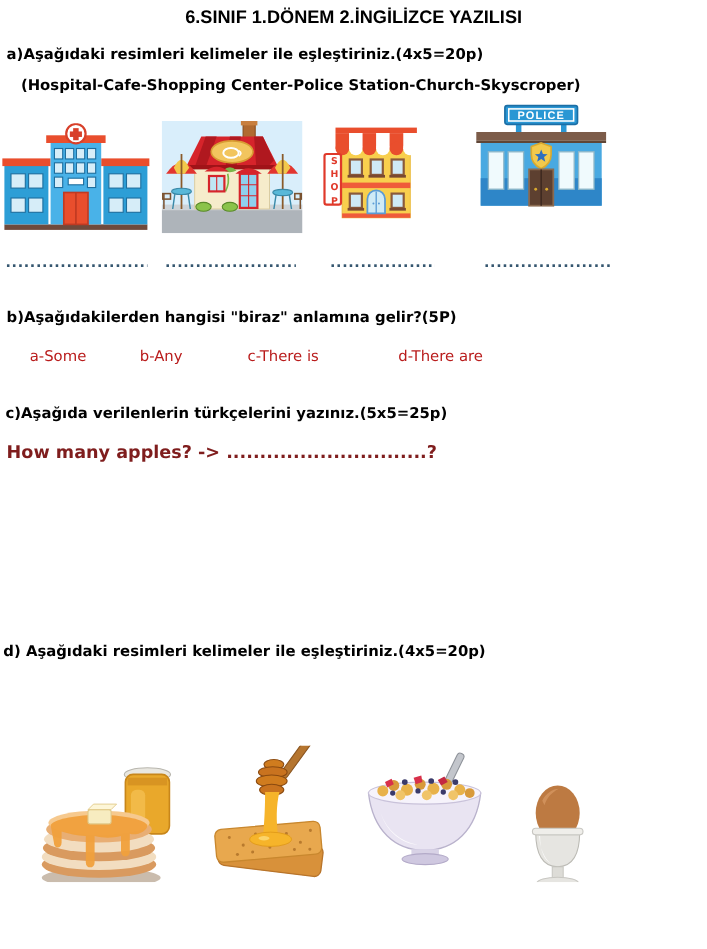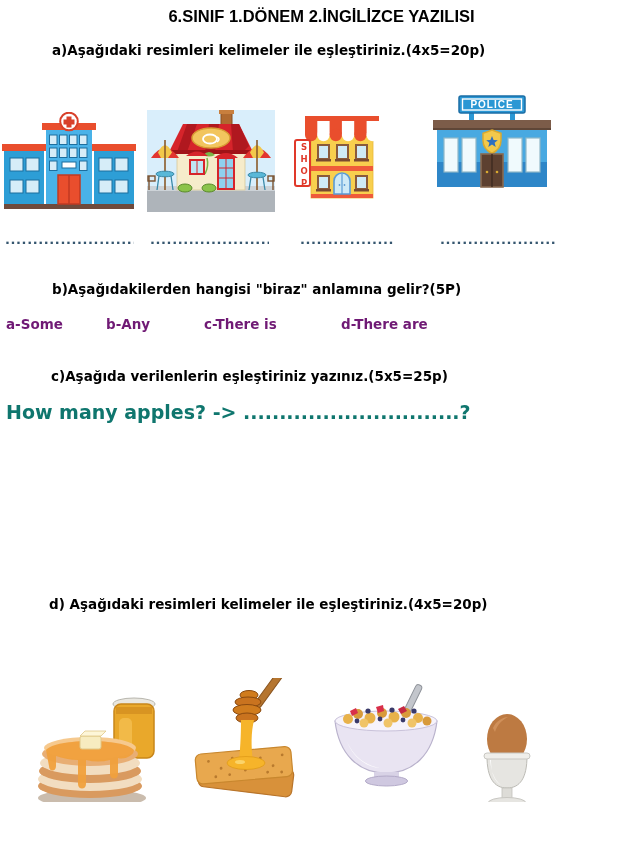--- a/index.html
+++ b/index.html
@@ -3,50 +3,51 @@
 <meta charset="utf-8">
 <style>
   * { margin:0; padding:0; box-sizing:border-box; }
   html,body { background:#ffffff; }
   body { font-family:"DejaVu Sans", sans-serif; }
   .page { position:relative; width:643px; height:802px; background:#fff; overflow:hidden; margin:0 auto; }
 
   .title { position:absolute; top:7px; left:0; width:100%; text-align:center;
            font-family:"Liberation Sans", sans-serif; font-size:16.5px; font-weight:bold; color:#000; }
 
-  .txt { position:absolute; font-size:13.5px; font-weight:bold; color:#000; white-space:pre;margin-left:46px; }
+  .txt { position:absolute; font-size:13.5px; font-weight:bold; color:#000; white-space:pre; }
 
   .fig { position:absolute; }
   .fig svg { display:block; width:100%; height:100%; }
 
   .dots { position:absolute; font-size:13px; font-weight:bold; color:#35566f;
           letter-spacing:.6px; white-space:nowrap; overflow:hidden; }
   .dots.drow { color:#161616; letter-spacing:2.3px; }
 
-  .opts span { position:absolute; top:0; font-size:13.5px; font-weight:bold; color:#701a75; white-space:pre; }
+  .opts span { position:absolute; top:0; font-size:13.5px; font-weight:normal; color:#b91c1c; white-space:pre;margin-left:21px; }
   .opt1{ left:0; } .opt2{ left:100px; } .opt3{ left:198px;text-align:right; } .opt4{ left:335px;text-align:center; }
 
   .qlist { position:absolute; top:401px; left:6px; width:620px; }
-  .q { font-size:19px; font-weight:bold; color:#0f766e; white-space:pre; height:37.4px; }
+  .q { font-size:16px; font-weight:bold; color:#7f1d1d; white-space:pre; height:37.4px; }
 
   .shop-letters { position:absolute; left:3px; top:32px; width:15px; height:44px;
                   writing-mode:vertical-lr; text-orientation:upright;
                   font-size:8.5px; font-weight:bold; color:#e0392a; letter-spacing:2px;
                   text-align:center; line-height:15px; }
 
   .bluebar { position:absolute; left:30px; top:856px; width:515px; height:6px; background:#4472c4; }
 </style>
 </head>
 <body>
 
 <div class="page">
 
   <h1 class="title">6.SINIF 1.DÖNEM 2.İNGİLİZCE YAZILISI</h1>
 
   <div class="txt" style="top:42px; left:6px;">a)Aşağıdaki resimleri kelimeler ile eşleştiriniz.(4x5=20p)</div>
+  <div class="txt" style="top:70px; left:19px;">(Hospital-Cafe-Shopping Center-Police Station-Church-Skyscroper)</div>
 
   <div class="fig" style="left:2px; top:112px; width:134px; height:100px;">
     <svg viewBox="0 0 134 100">
       <rect x="2" y="92" width="130" height="5" fill="#6f4a3c"></rect>
       <rect x="2" y="38" width="40" height="54" fill="#2d9ed6"></rect>
       <rect x="92" y="38" width="40" height="54" fill="#2d9ed6"></rect>
       <rect x="0" y="32" width="44" height="7" fill="#e94e2d"></rect>
       <rect x="90" y="32" width="44" height="7" fill="#e94e2d"></rect>
       <rect x="44" y="17" width="46" height="75" fill="#49b2e8"></rect>
       <rect x="40" y="11" width="54" height="7" fill="#e94e2d"></rect>
@@ -200,26 +201,26 @@
   <div class="dots" style="top:232px; left:440px; width:115px;">..........................</div>
 
   <div class="txt" style="top:281px; left:6px;">b)Aşağıdakilerden hangisi "biraz" anlamına gelir?(5P)</div>
   <div class="opts" style="position:absolute; top:316px; left:6px; width:630px; height:20px;">
     <span class="opt1">a-Some</span>
     <span class="opt2">b-Any</span>
     <span class="opt3">c-There is</span>
     <span class="opt4">d-There are</span>
   </div>
 
-  <div class="txt" style="top:368px; left:5px;">c)Aşağıda verilenlerin eşleştiriniz yazınız.(5x5=25p)</div>
+  <div class="txt" style="top:368px; left:5px;">c)Aşağıda verilenlerin türkçelerini yazınız.(5x5=25p)</div>
   <div class="qlist">
     <div class="q">How many apples? -&gt; ..............................?</div>
   </div>
 
-  <div class="txt" style="top:596px; left:3px;">d) Aşağıdaki resimleri kelimeler ile eşleştiriniz.(4x5=20p)</div>
+  <div class="txt" style="top:584px; left:3px;">d) Aşağıdaki resimleri kelimeler ile eşleştiriniz.(4x5=20p)</div>
 
   <div class="fig" style="left:28px; top:690px; width:142px; height:122px;">
     <svg viewBox="0 0 142 122">
       <ellipse cx="106" cy="14" rx="21" ry="6" fill="#e9e7e0" stroke="#b8b6ae" stroke-width="1"></ellipse>
       <rect x="86" y="14" width="40" height="54" rx="7" fill="#e9a82b" stroke="#c8861a" stroke-width="1.5"></rect>
       <rect x="88" y="17" width="36" height="7" fill="#d89422"></rect>
       <rect x="91" y="28" width="13" height="32" rx="5" fill="#f5c256" opacity="0.7"></rect>
       <ellipse cx="64" cy="108" rx="54" ry="9" fill="#8a6a4a" opacity="0.45"></ellipse>
       <ellipse cx="62" cy="96" rx="52" ry="12" fill="#d99a5f"></ellipse>
       <ellipse cx="62" cy="89" rx="52" ry="12" fill="#f2ddc0"></ellipse>

